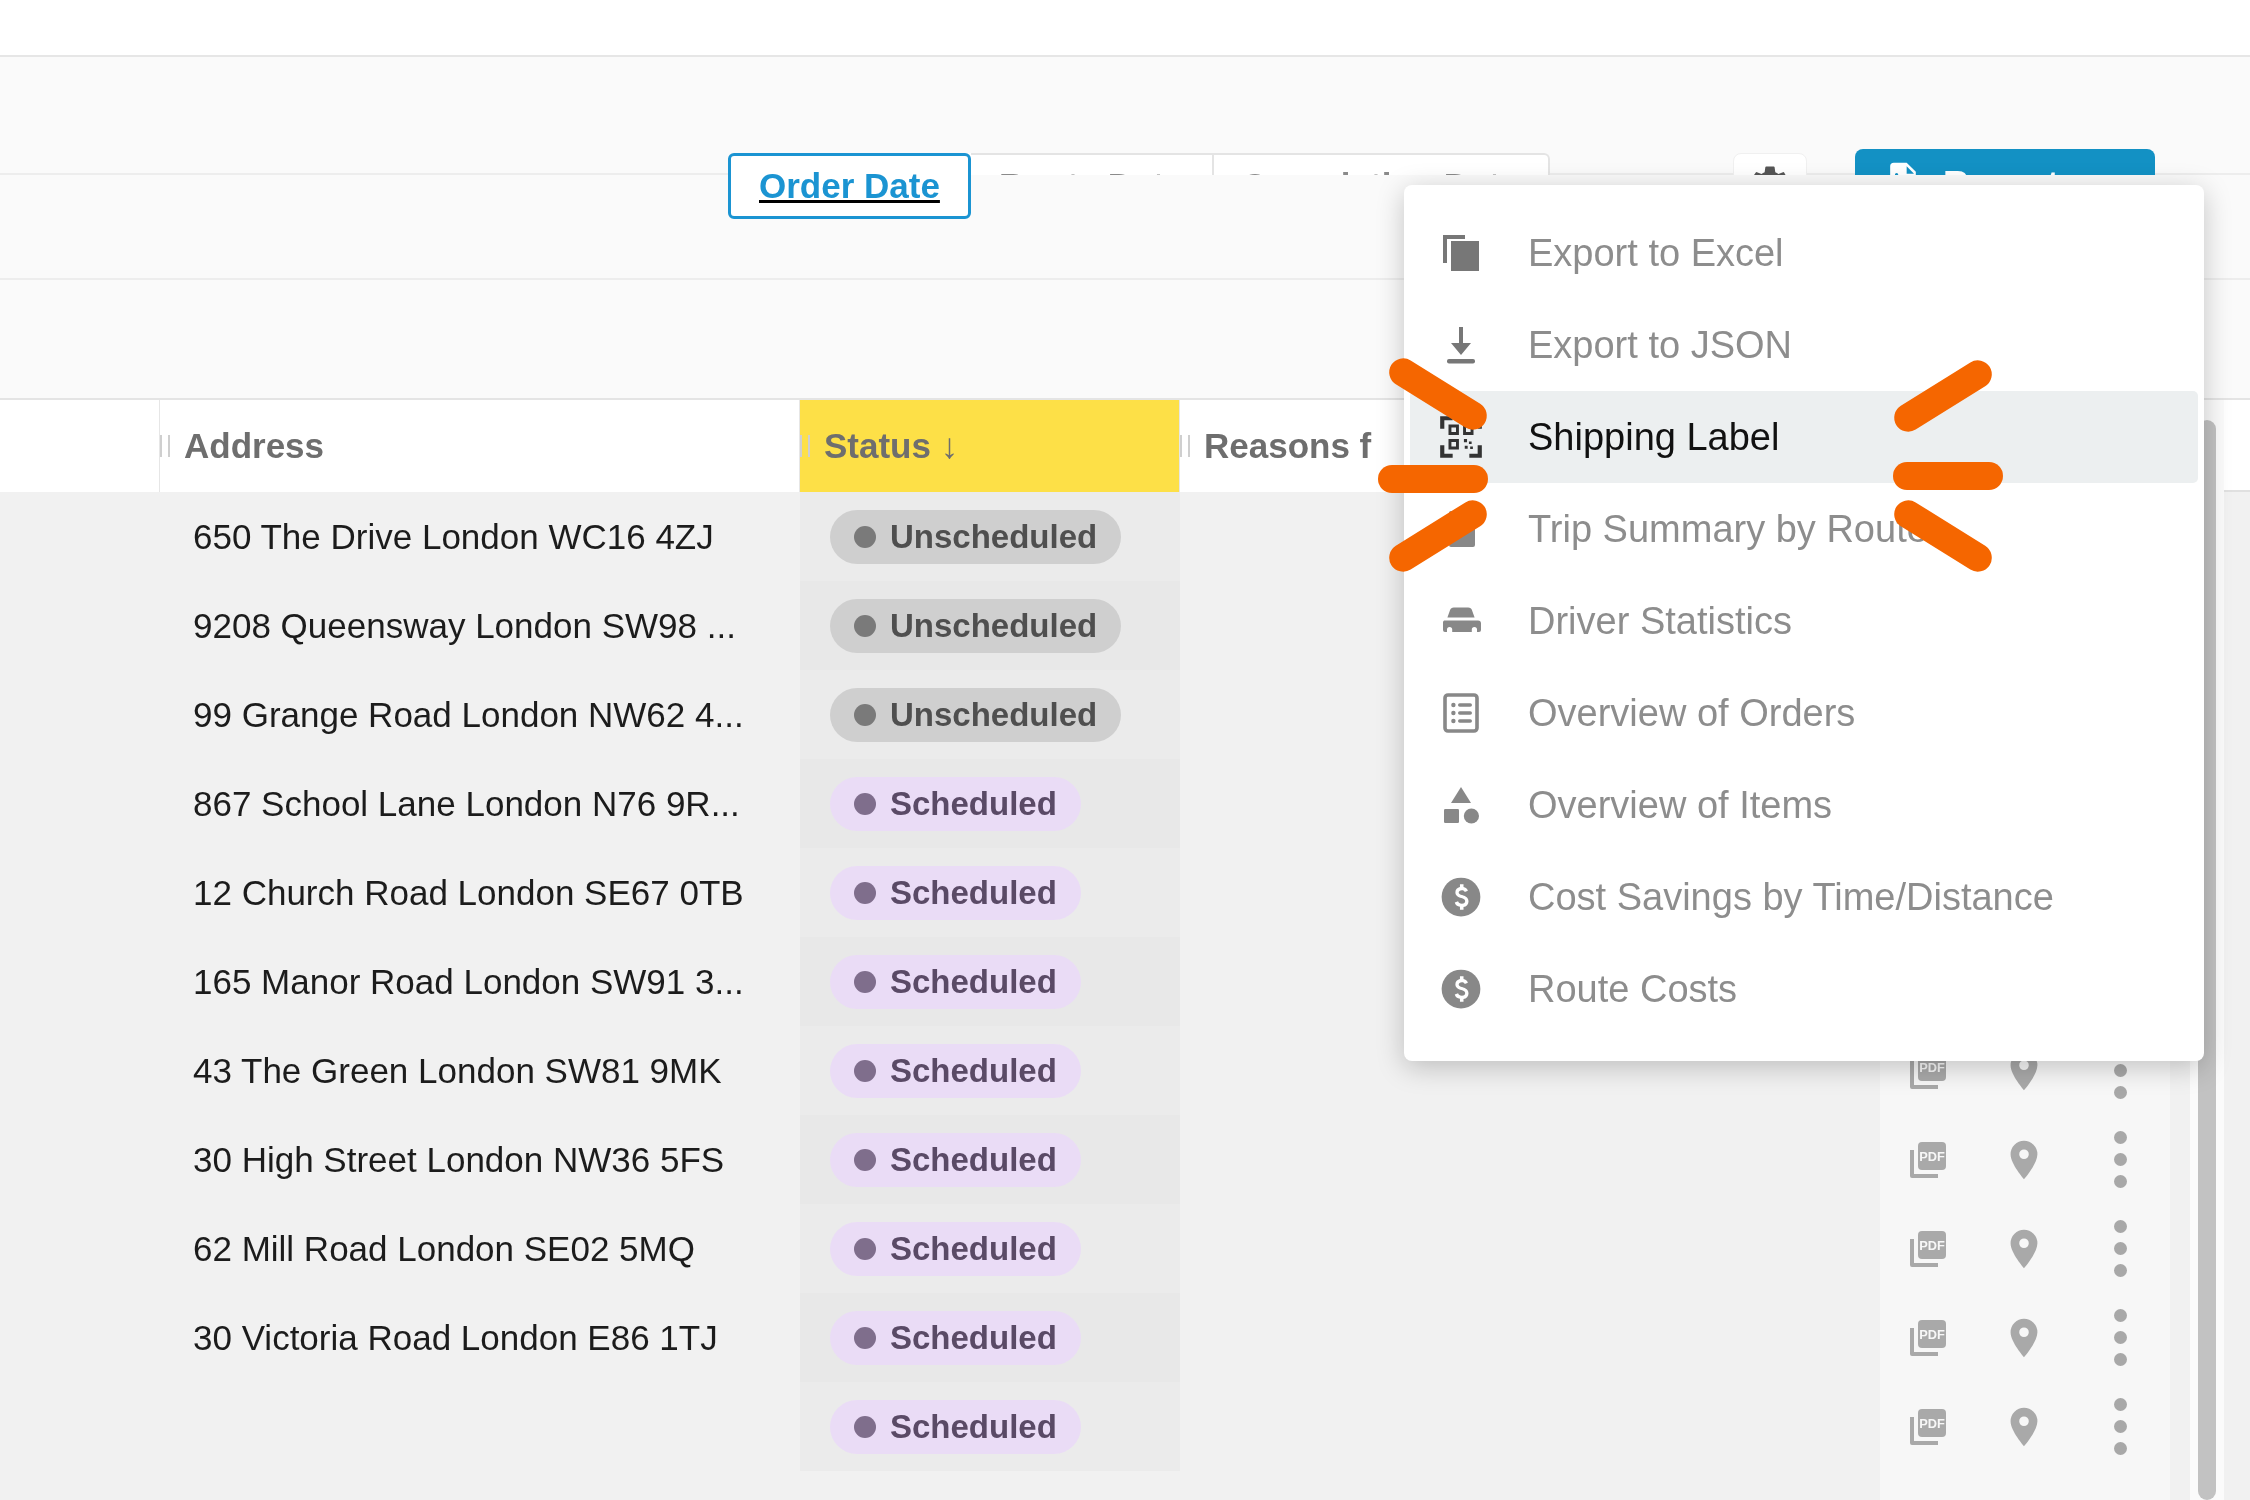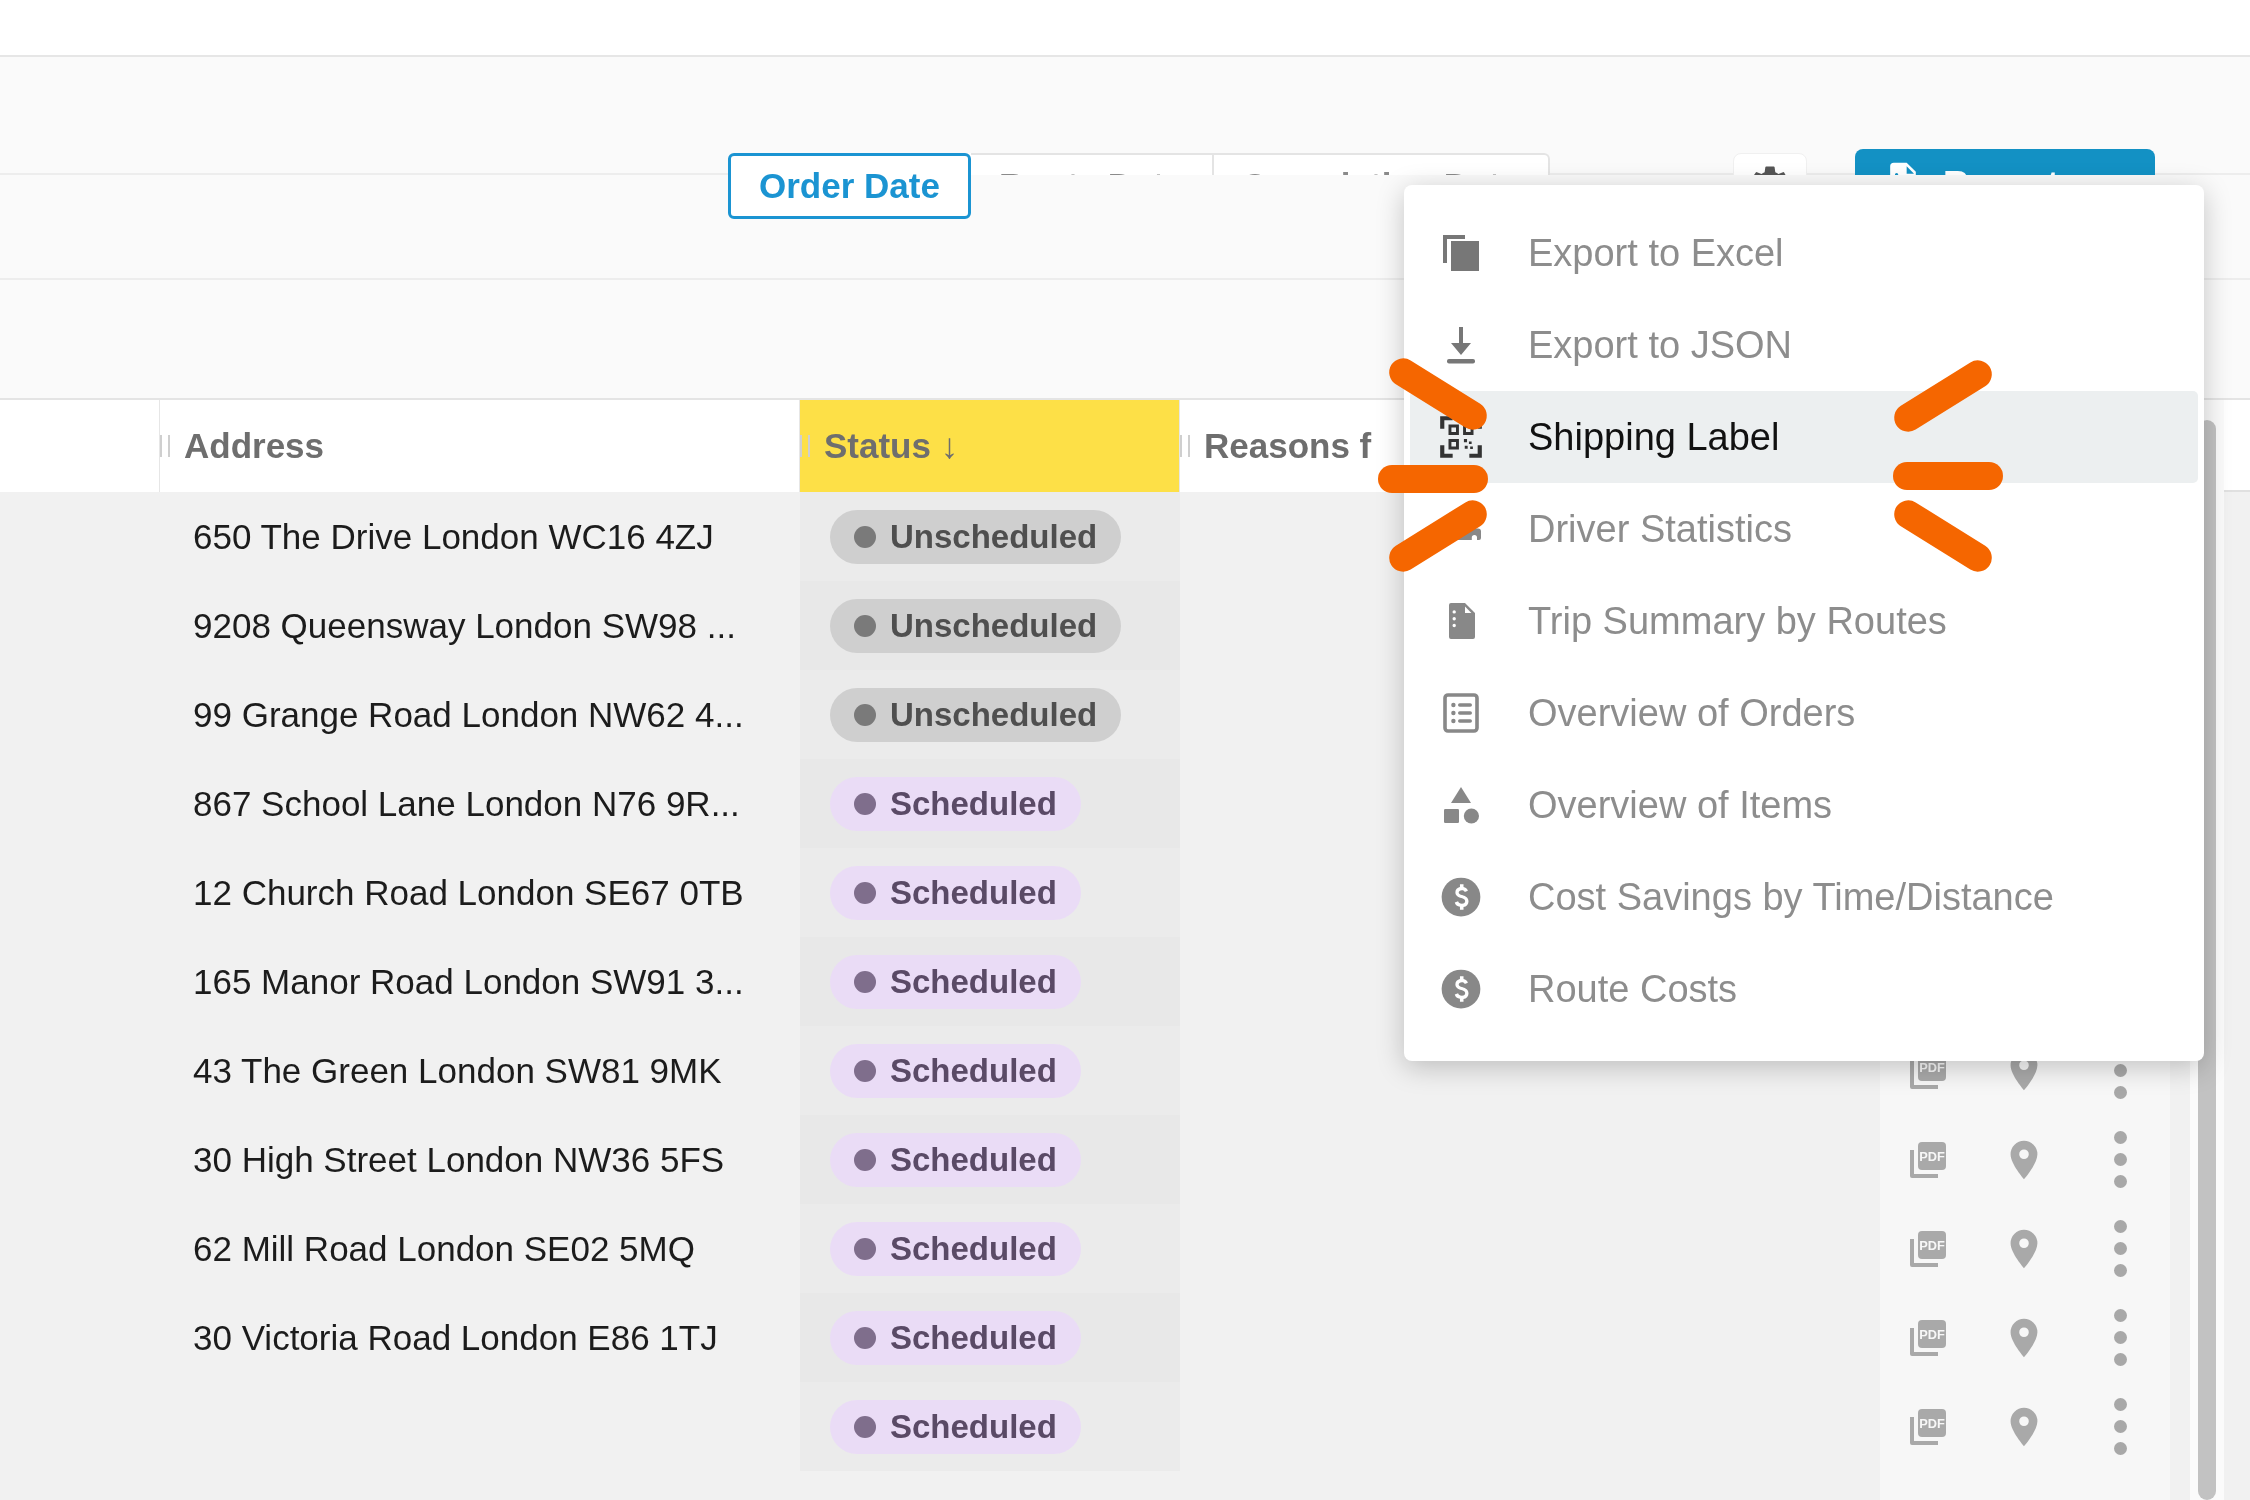--- a/index.html
+++ b/index.html
@@ -13,21 +13,21 @@
   #app{position:absolute;inset:0;background:#ffffff;}
 
   
   .toolbar-row-1{
     position:absolute;left:0;top:55px;width:2250px;height:120px;
     background:#fafafa;border-top:2px solid #e6e6e6;border-bottom:2px solid #ededed;
     box-sizing:border-box;
   }
   .toggle-group{
     position:absolute;left:728px;top:96px;display:flex;align-items:flex-end;
-    background:#fff;border-radius:6px;
+    background:#fff;border-radius:6px;text-decoration:underline;
   }
   .toggle-btn{
     display:flex;align-items:center;justify-content:center;
     height:66px;padding:0 28px;
     font-size:35px;font-weight:bold;color:#8a8a8a;
     background:#fff;border:2px solid #e4e4e4;border-left:none;
     box-sizing:border-box;white-space:nowrap;
   }
   .toggle-btn:first-child{border-left:2px solid #e4e4e4;border-radius:6px 0 0 6px;}
   .toggle-btn:last-child{border-radius:0 6px 6px 0;}
@@ -620,33 +620,33 @@
             <svg width="50" height="50" viewBox="0 0 24 24" fill="#333">
               <path d="M2 2h6v2H4v4H2V2Zm14 0h6v6h-2V4h-4V2ZM2 16h2v4h4v2H2v-6Zm18 0h2v6h-6v-2h4v-4Z"></path>
               <path d="M6 6h5v5H6V6Zm1.4 1.4v2.2h2.2V7.4H7.4ZM13 6h5v5h-5V6Zm1.4 1.4v2.2h2.2V7.4h-2.2ZM6 13h5v5H6v-5Zm1.4 1.4v2.2h2.2v-2.2H7.4Z"></path>
               <path d="M13.4 13h1.5v1.5h-1.5V13Zm2.4 1.1h1.3v1.3h-1.3v-1.3Zm-2 2.1h1.4v1.4h-1.4v-1.4Zm2.6.3h1.3v1.3h-1.3v-1.3Z"></path>
             </svg>
           </span>
           <span>Shipping Label</span>
         </div>
         <div class="menu-item">
           <span class="mi-icon">
+            <svg width="48" height="48" viewBox="0 0 24 24" fill="#888">
+              <path d="M14 3H7a1 1 0 0 0-1 1v16a1 1 0 0 0 1 1h11a1 1 0 0 0 1-1V8l-5-5Zm0 1.8L17.2 8H14V4.8ZM8.6 6.6a.85.85 0 1 1 0 1.7.85.85 0 0 1 0-1.7Zm0 3.4a.85.85 0 1 1 0 1.7.85.85 0 0 1 0-1.7Zm0 3.4a.85.85 0 1 1 0 1.7.85.85 0 0 1 0-1.7Z"></path>
+            </svg>
+          </span>
+          <span>Trip Summary by Routes</span>
+        </div>
+        <div class="menu-item">
+          <span class="mi-icon">
             <svg width="50" height="48" viewBox="0 0 24 24" fill="#888">
               <path d="M5.2 10.2 6.5 6.6A2 2 0 0 1 8.4 5.2h7.2a2 2 0 0 1 1.9 1.4l1.3 3.6H5.2Zm-1.7 1.6h17a1.5 1.5 0 0 1 1.5 1.5v3.2a1 1 0 0 1-1 1h-1v-1.2a1.3 1.3 0 0 0-2.6 0v1.2H7.6v-1.2a1.3 1.3 0 0 0-2.6 0v1.2H4a1 1 0 0 1-1-1v-3.2a1.5 1.5 0 0 1 .5-1.5Z"></path>
             </svg>
           </span>
           <span>Driver Statistics</span>
-        </div>
-        <div class="menu-item">
-          <span class="mi-icon">
-            <svg width="48" height="48" viewBox="0 0 24 24" fill="#888">
-              <path d="M14 3H7a1 1 0 0 0-1 1v16a1 1 0 0 0 1 1h11a1 1 0 0 0 1-1V8l-5-5Zm0 1.8L17.2 8H14V4.8ZM8.6 6.6a.85.85 0 1 1 0 1.7.85.85 0 0 1 0-1.7Zm0 3.4a.85.85 0 1 1 0 1.7.85.85 0 0 1 0-1.7Zm0 3.4a.85.85 0 1 1 0 1.7.85.85 0 0 1 0-1.7Z"></path>
-            </svg>
-          </span>
-          <span>Trip Summary by Routes</span>
         </div>
         <div class="menu-item">
           <span class="mi-icon">
             <svg width="48" height="48" viewBox="0 0 24 24" fill="none" stroke="#888" stroke-width="1.8">
               <rect x="4" y="3" width="16" height="18" rx="1.5"></rect>
               <circle cx="8.2" cy="8" r="1.1" fill="#888" stroke="none"></circle>
               <circle cx="8.2" cy="12" r="1.1" fill="#888" stroke="none"></circle>
               <circle cx="8.2" cy="16" r="1.1" fill="#888" stroke="none"></circle>
               <path d="M11.4 8h5.2M11.4 12h5.2M11.4 16h5.2" stroke-linecap="round"></path>
             </svg>

